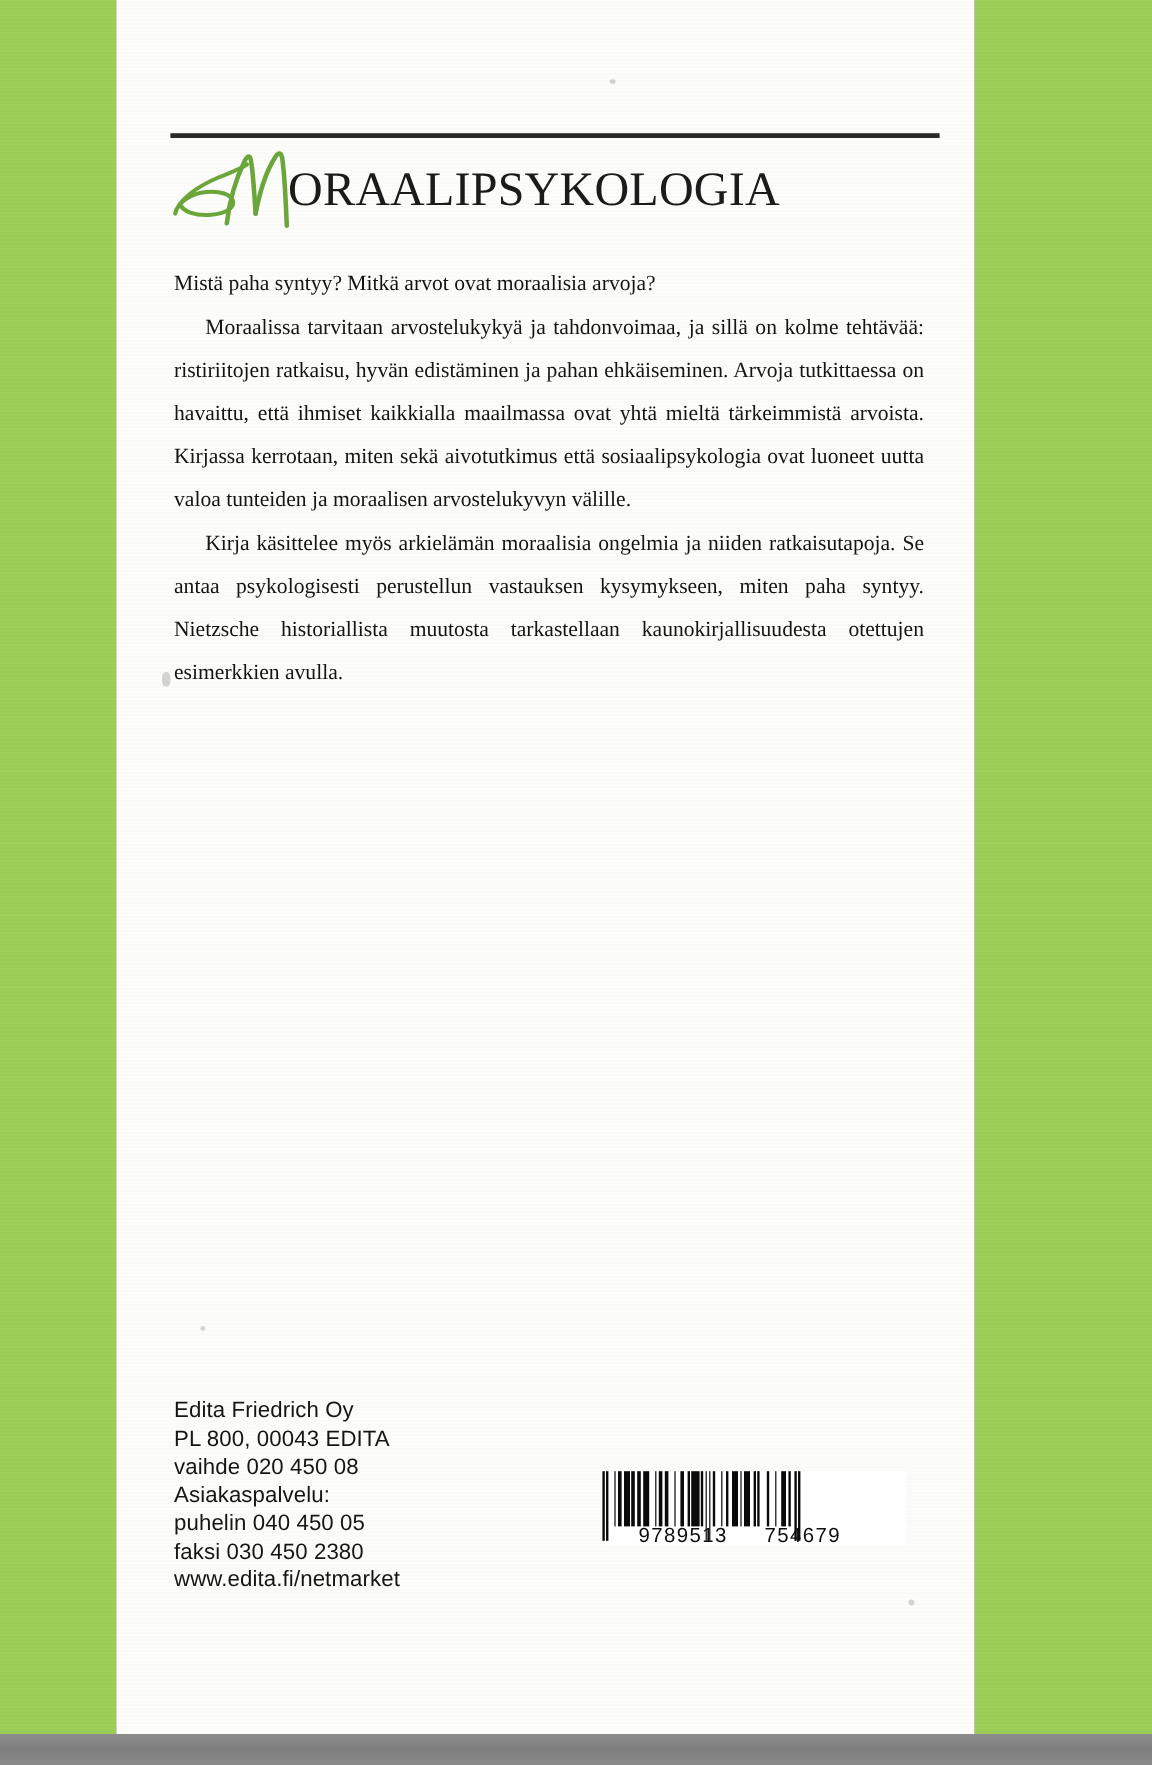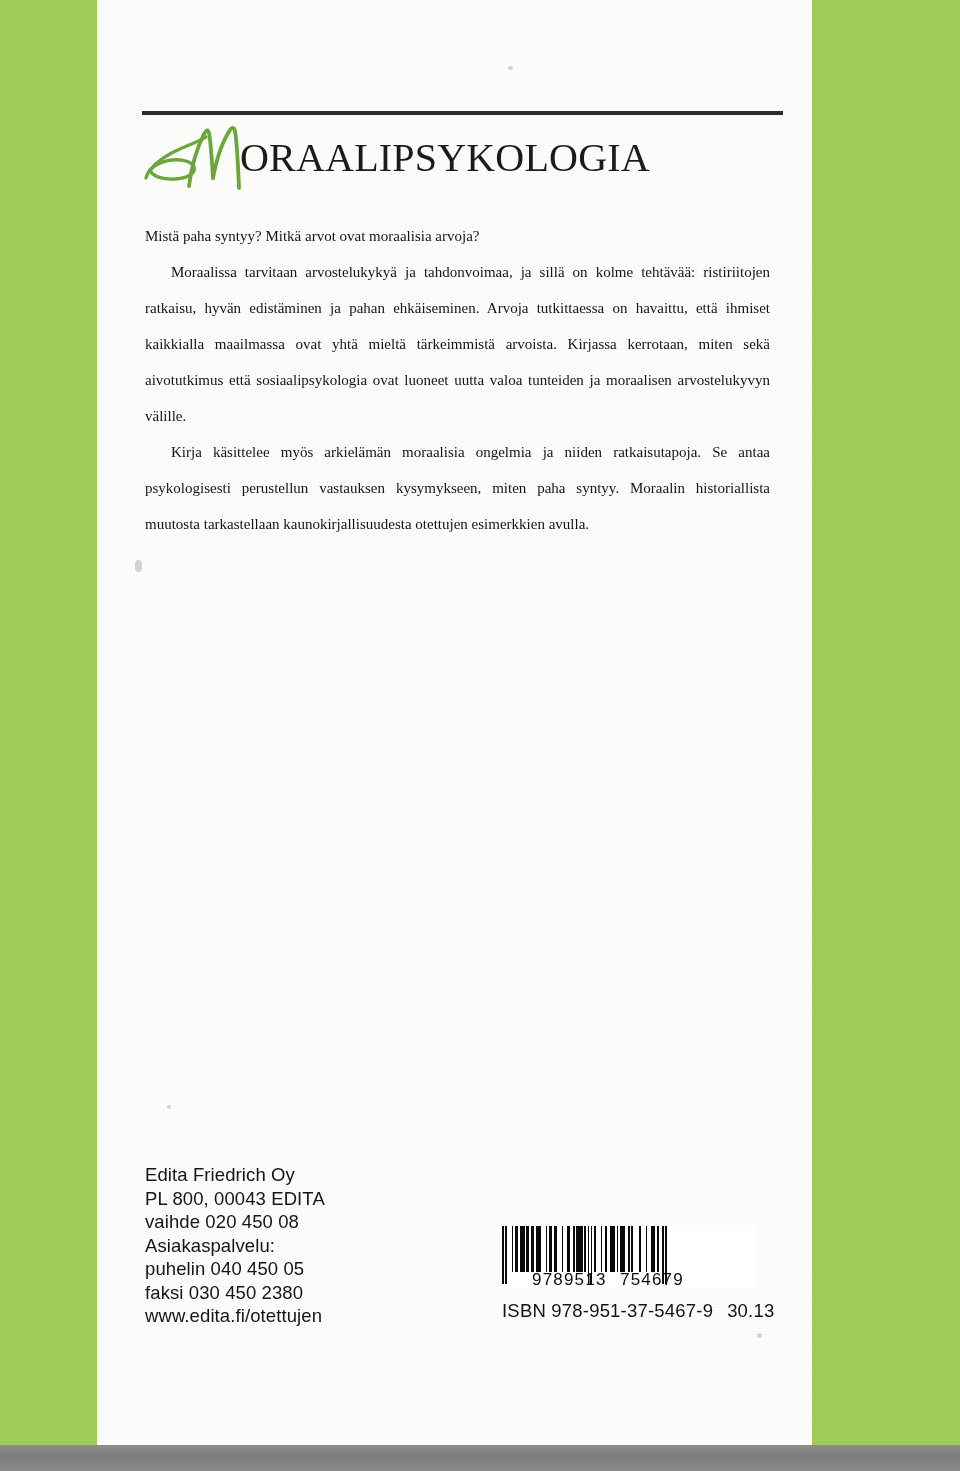--- a/index.html
+++ b/index.html
@@ -108,21 +108,21 @@
     color: #1b1b1b;
     white-space: nowrap;
   }
 
   #body-text {
     position: absolute;
     left: 48px;
     top: 218px;
     width: 625px;
     font-family: "Liberation Serif", serif;
-    font-size: 15px;
+    font-size: 18px;
     line-height: 36px;
     color: #141414;
     text-align: justify;
     text-justify: inter-word;
     hyphens: none;
   }
   #body-text p {
     margin: 0;
     text-indent: 26px;
   }
@@ -187,21 +187,21 @@
     color: #0d0d0d;
     letter-spacing: 1.2px;
   }
   #barcode .digits .left {
     position: absolute;
     left: 30px;
     bottom: 0;
   }
   #barcode .digits .right {
     position: absolute;
-    left: 118px;
+    left: 135px;
     bottom: 0;
   }
 
   #isbn-line {
     margin-top: 12px;
     font-family: "Liberation Sans", sans-serif;
     font-size: 18.5px;
     color: #121212;
     letter-spacing: .2px;
     white-space: nowrap;
@@ -237,31 +237,31 @@
         <path d="M8 48 C14 40, 26 32, 40 26 C52 21, 60 18, 64 15" fill="none" stroke="#6aa63a" stroke-width="3.2" stroke-linecap="round"></path>
         <path d="M47 64 C49 48, 54 28, 62 12 C64 8, 66 7, 67 11 C69 22, 70 40, 71 56" fill="none" stroke="#6aa63a" stroke-width="3.8" stroke-linecap="round"></path>
         <path d="M71 56 C74 40, 80 20, 88 8 C90 5, 92 5, 93 9 C95 20, 96 42, 97 66" fill="none" stroke="#6aa63a" stroke-width="3.8" stroke-linecap="round"></path>
       </svg>
       <div id="title-rest">ORAALIPSYKOLOGIA</div>
     </div>
 
     <div id="body-text">
       <p class="first">Mistä paha syntyy? Mitkä arvot ovat moraalisia arvoja?</p>
       <p>Moraalissa tarvitaan arvostelukykyä ja tahdonvoimaa, ja sillä on kolme tehtävää: ristiriitojen ratkaisu, hyvän edistäminen ja pahan ehkäiseminen. Arvoja tutkittaessa on havaittu, että ihmiset kaikkialla maailmassa ovat yhtä mieltä tärkeimmistä arvoista. Kirjassa kerrotaan, miten sekä aivotutkimus että sosiaalipsykologia ovat luoneet uutta valoa tunteiden ja moraalisen arvostelukyvyn välille.</p>
-      <p>Kirja käsittelee myös arkielämän moraalisia ongelmia ja niiden ratkaisutapoja. Se antaa psykologisesti perustellun vastauksen kysymykseen, miten paha syntyy. Moraalin historiallista muutosta tarkastellaan kaunokirjallisuudesta otettujen esimerkkien avulla.</p>
+      <p>Kirja käsittelee myös arkielämän moraalisia ongelmia ja niiden ratkaisutapoja. Se antaa psykologisesti perustellun vastauksen kysymykseen, miten paha syntyy. Nietzsche historiallista muutosta tarkastellaan kaunokirjallisuudesta otettujen esimerkkien avulla.</p>
     </div>
 
     <div id="publisher">
       <div>Edita Friedrich Oy</div>
       <div>PL 800, 00043 EDITA</div>
       <div>vaihde 020 450 08</div>
       <div>Asiakaspalvelu:</div>
       <div>puhelin 040 450 05</div>
       <div>faksi 030 450 2380</div>
-      <div>www.edita.fi/otettujen</div>
+      <div>www.edita.fi/netmarket</div>
     </div>
 
     <div id="barcode-area">
       <div id="barcode">
         <div class="bars">
             <i class="guard" style="width: 1.62px;"></i>
             <i class="sp" style="width: 1.62px;"></i>
             <i class="guard" style="width: 1.62px;"></i>
             <i class="sp" style="width: 4.86px;"></i>
             <i style="width: 1.62px;"></i>
@@ -322,23 +322,20 @@
             <i class="sp" style="width: 3.24px;"></i>
             <i class="guard" style="width: 1.62px;"></i>
             <i class="sp" style="width: 1.62px;"></i>
             <i class="guard" style="width: 1.62px;"></i>
           </div>
         <div class="digits">
           <span class="left">9789513</span>
           <span class="right">754679</span>
         </div>
       </div>
-      <div id="isbn-line">
-        <span>ISBN 978-951-37-5467-9</span><span class="price">30.13</span>
-      </div>
     </div>
 
   </div>
 
   <div id="scanner-strip"></div>
 
   <div class="speck" style="left:508px; top:66px; width:5px; height:4px;"></div>
   <div class="speck" style="left:135px; top:560px; width:7px; height:12px; border-radius:40%;"></div>
   <div class="speck" style="left:167px; top:1105px; width:4px; height:4px;"></div>
   <div class="speck" style="left:757px; top:1333px; width:5px; height:5px;"></div>

